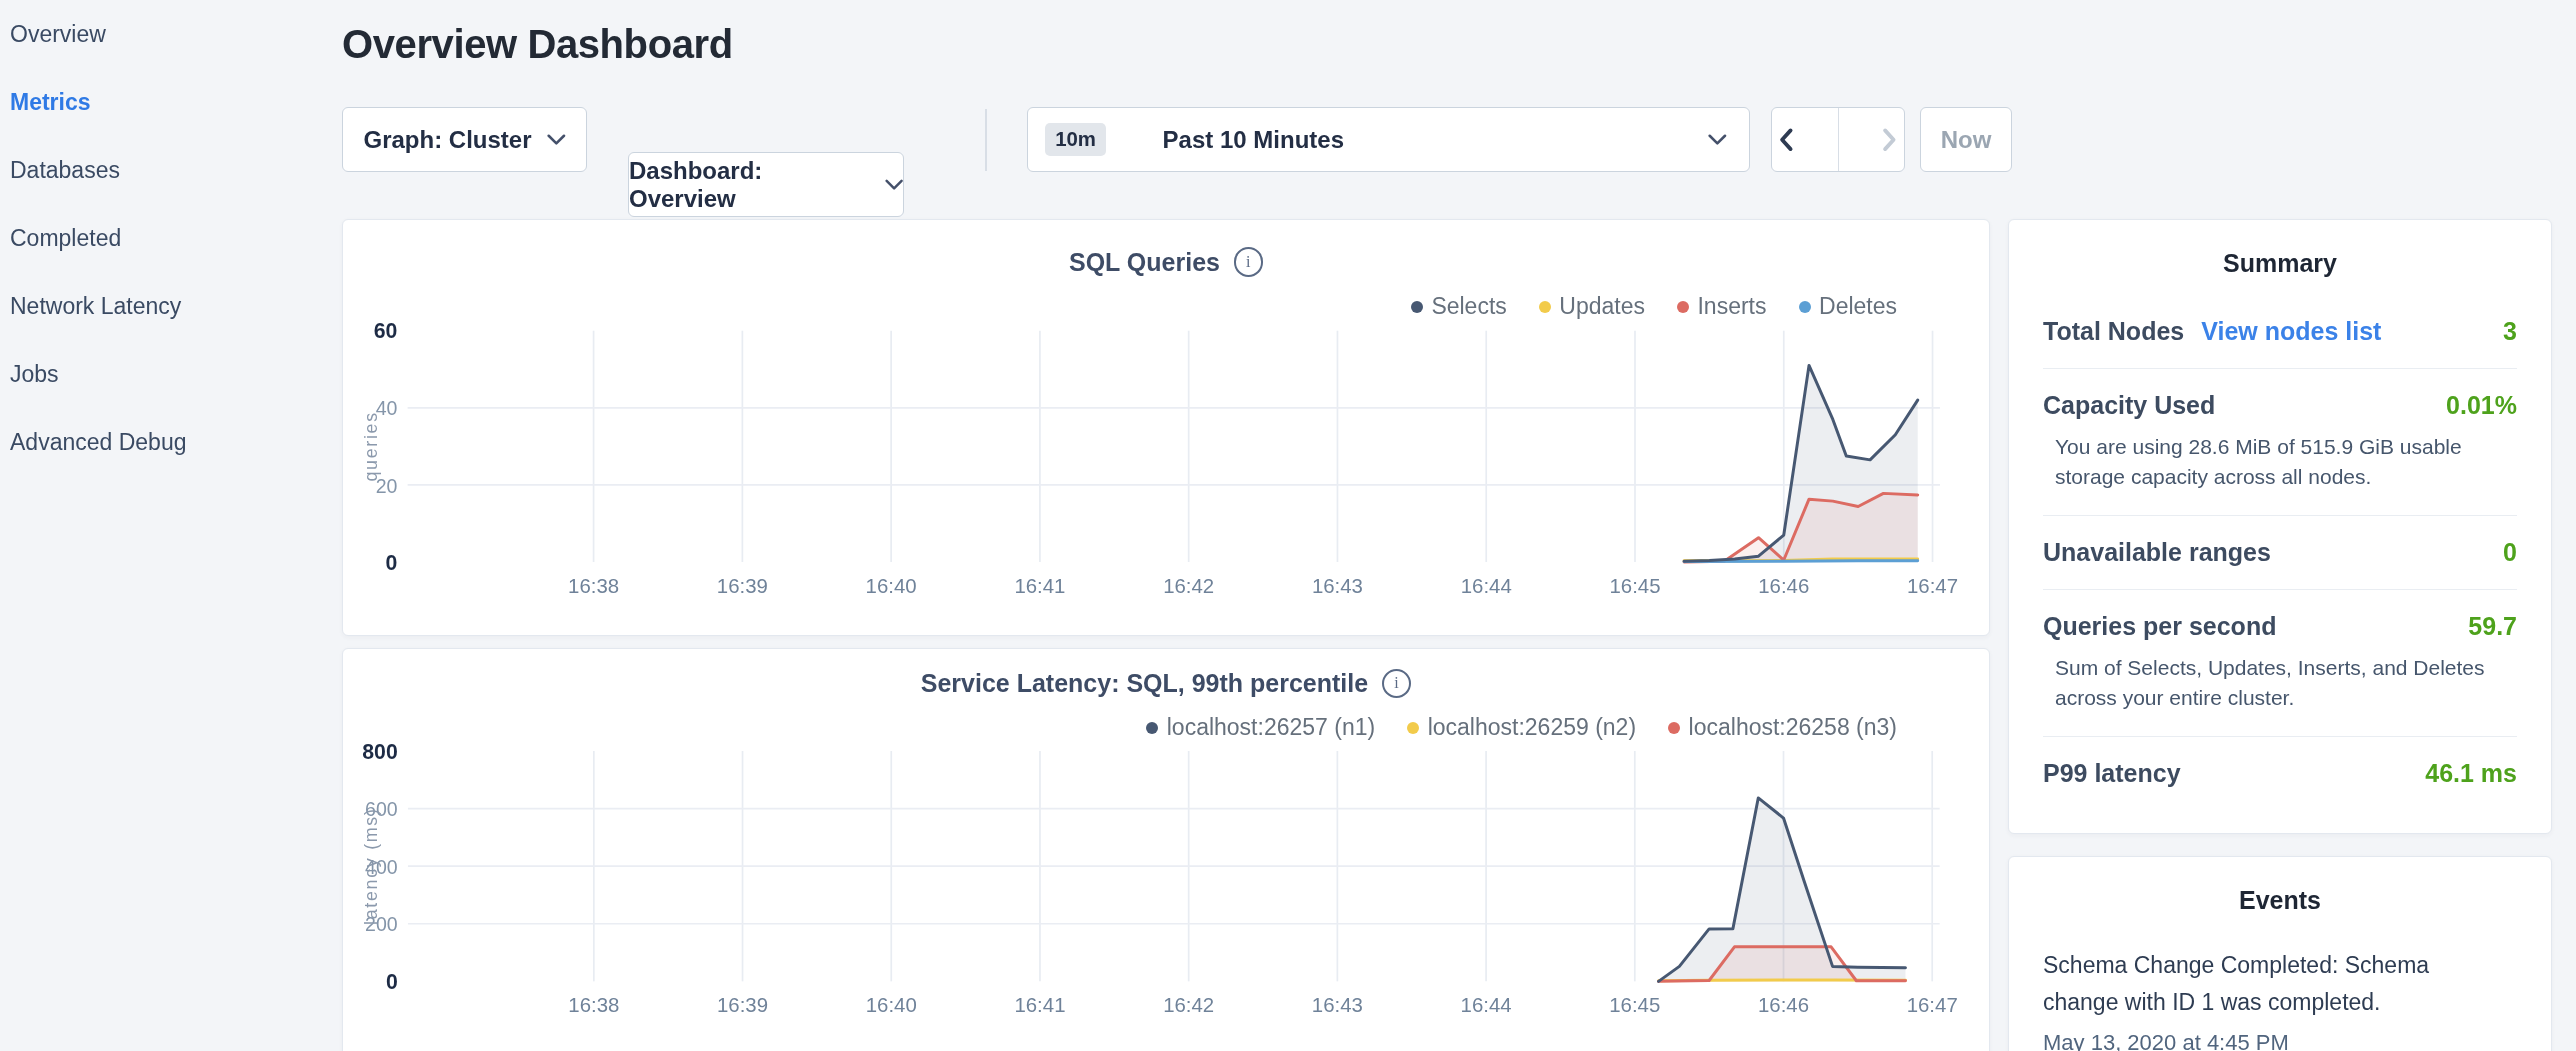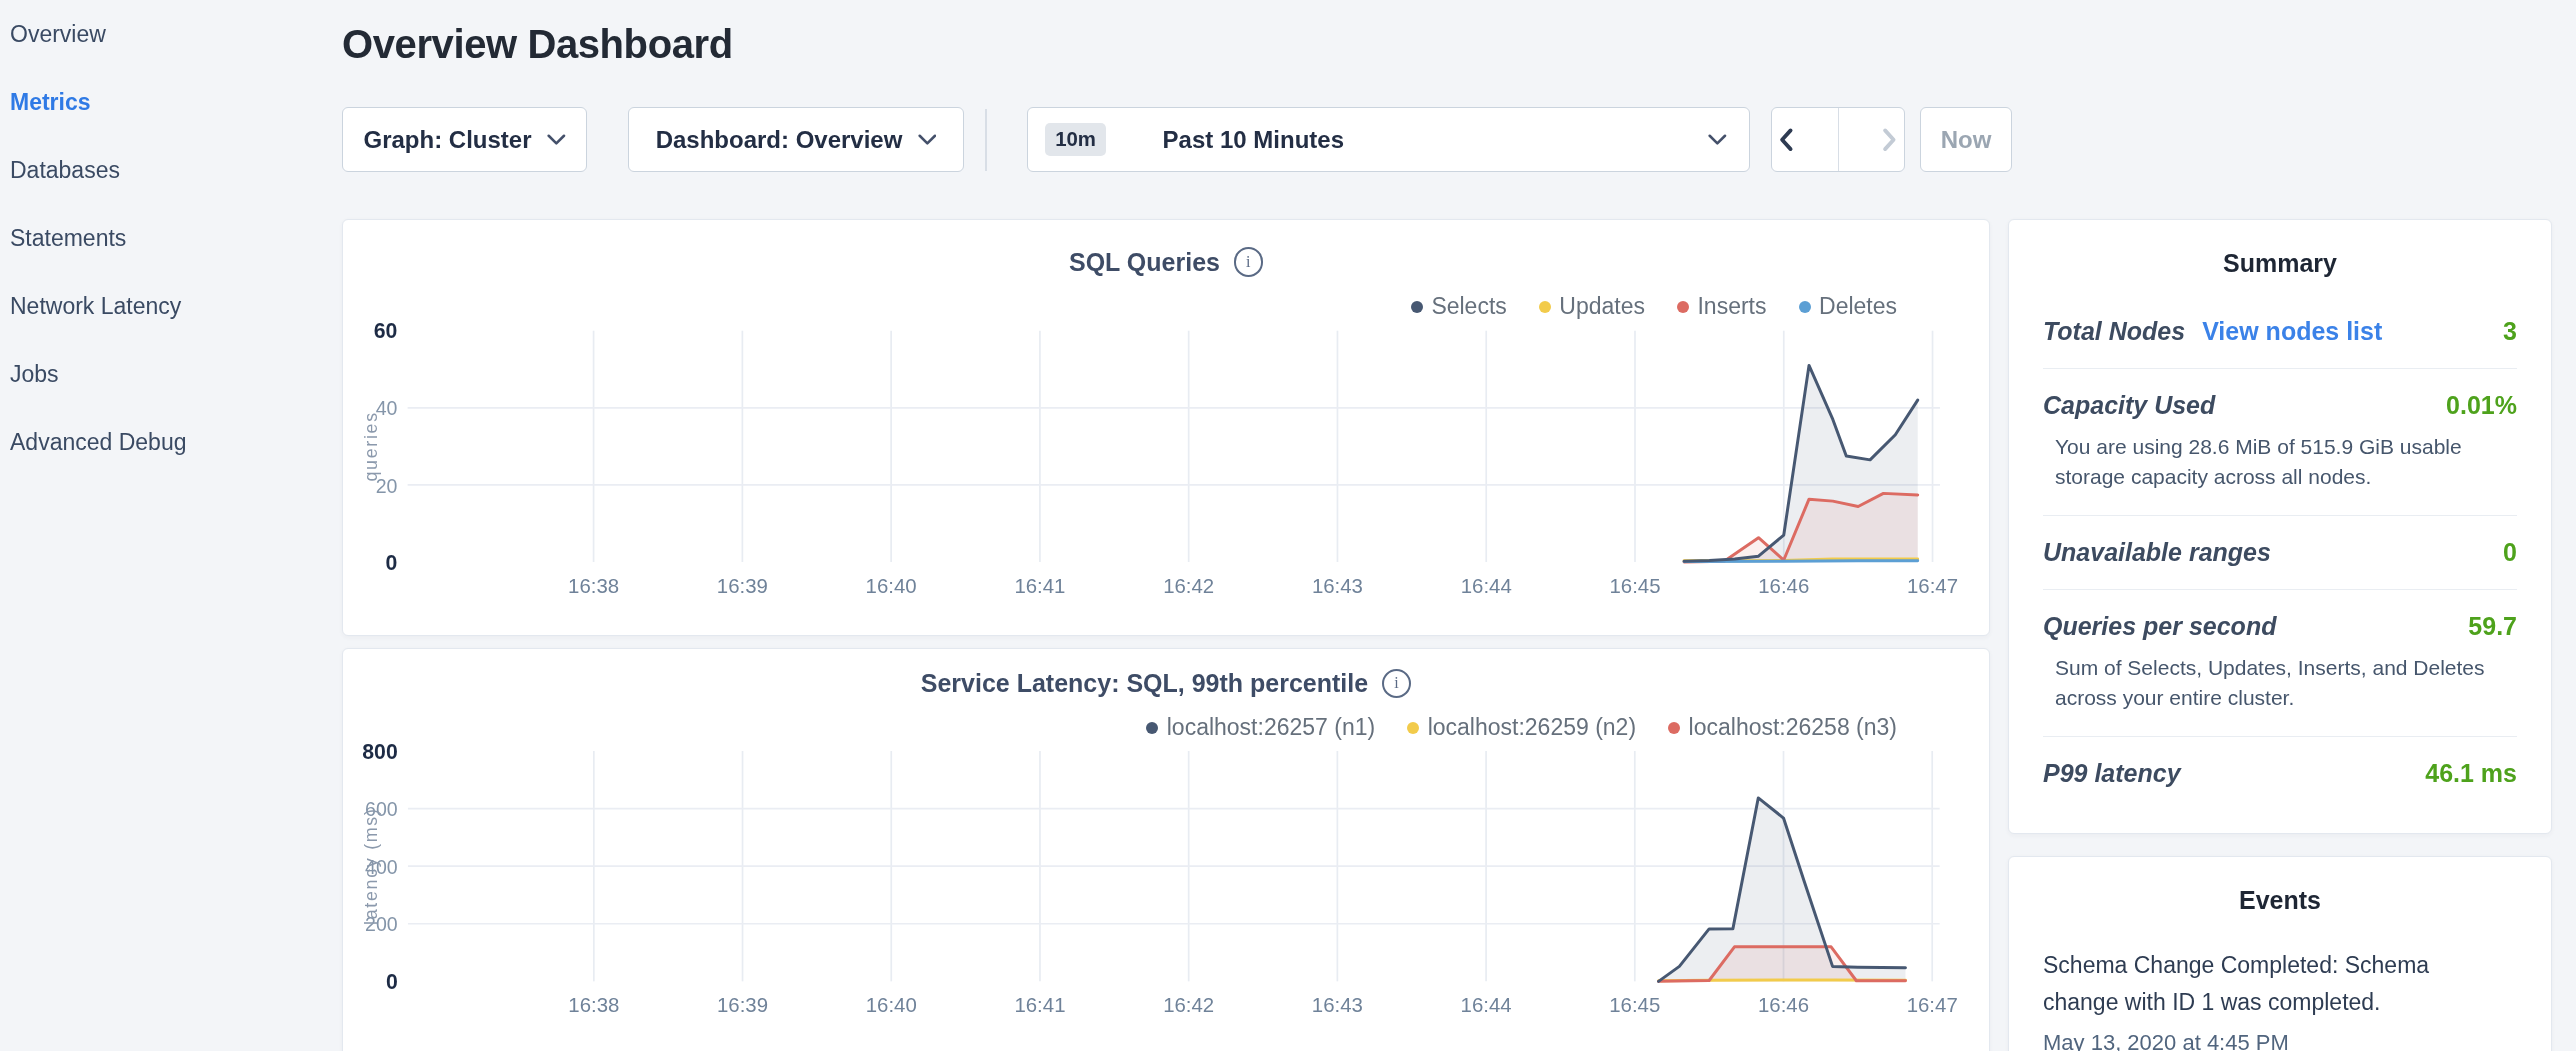--- a/index.html
+++ b/index.html
@@ -15,21 +15,21 @@
     font-size:23px;color:#3A4A63;cursor:pointer;}
   .side-item.active{color:#2F7AE5;font-weight:700;}
   
   .page-title{position:absolute;left:342px;top:22px;font-size:40px;font-weight:700;
     color:#232A35;letter-spacing:-0.4px;}
   
   .tbtn{position:absolute;top:107px;height:65px;background:#fff;border:1.7px solid #CBD4DE;
     border-radius:6px;box-sizing:border-box;display:flex;align-items:center;justify-content:center;
     font-size:24px;font-weight:700;color:#232E44;cursor:pointer;gap:36px;}
   #dd-graph{left:342px;width:245px;gap:15.3px;}
-  #dd-dashboard{left:628px;width:336px;gap:15.3px;}
+  #dd-dashboard{left:628px;width:276px;gap:15.3px;margin-top:45px;}
   .vdivider{position:absolute;left:985px;top:109px;width:1.7px;height:62px;background:#D8DEE6;}
   #timepicker{left:1027px;width:723px;justify-content:flex-start;padding-left:17px;}
   .badge{background:#E2E6EB;border-radius:5.1px;padding:5.1px 10.2px;font-size:20.4px;font-weight:700;color:#232E44;}
   .tp-label{margin-left:20.4px;}
   .tp-chev{position:absolute;right:22px;top:50%;transform:translateY(-50%);}
   #btn-group{left:1771px;width:134px;padding:0;overflow:hidden;}
   .arrow-half{width:66px;height:100%;display:flex;align-items:center;justify-content:center;cursor:pointer;}
   .group-sep{width:1.7px;height:100%;background:#D8DEE6;}
   #now-btn{left:1920px;width:92px;color:#9BA6B2;cursor:default;}
   
@@ -50,35 +50,35 @@
   #sql-card .legend{top:73px;}
   #lat-card .legend{top:65px;}
   .legend-item{display:flex;align-items:center;gap:8.5px;font-size:23px;color:#66707C;}
   .dot{width:12px;height:12px;border-radius:50%;}
   .chart-svg{position:absolute;left:0;top:0;}
   
   .panel-title{text-align:center;font-size:25px;font-weight:700;color:#1E2634;margin:0 0 17px 0;}
   .sum-item{padding:22px 0;border-bottom:1.7px solid #E9EDF2;}
   .sum-item:last-child{border-bottom:none;}
   .sum-row{display:flex;align-items:baseline;}
-  .sum-label{font-size:25px;font-weight:700;color:#3D4B60;font-style:italic;}
+  .sum-label{font-size:25px;font-weight:700;color:#3D4B60;}
   .sum-link{margin-left:17px;font-size:25px;font-weight:700;color:#3B82E8;cursor:pointer;}
   .sum-value{margin-left:auto;font-size:25px;font-weight:700;color:#4EA21C;}
   .sum-desc{margin:12px 0 0 12px;font-size:21px;line-height:1.45;color:#46566C;}
   .event-msg{margin:32px 0 0 0;font-size:23px;line-height:1.62;color:#2E3C52;max-width:393px;}
   .event-time{margin:8.5px 0 0 0;font-size:22px;color:#51657E;}
 </style>
 </head>
 <body>
 
 <nav class="sidebar" id="sidebar-list">
     <div class="side-item">Overview</div>
     <div class="side-item active">Metrics</div>
     <div class="side-item">Databases</div>
-    <div class="side-item">Statements</div>
+    <div class="side-item">Completed</div>
     <div class="side-item">Network Latency</div>
     <div class="side-item">Jobs</div>
     <div class="side-item">Advanced Debug</div>
   </nav>
 
 <div class="page-title">Overview Dashboard</div>
 
 <div class="tbtn" id="dd-graph">
   <span>Graph: Cluster</span>
   <svg width="18.7" height="12" viewBox="0 0 22 14">

